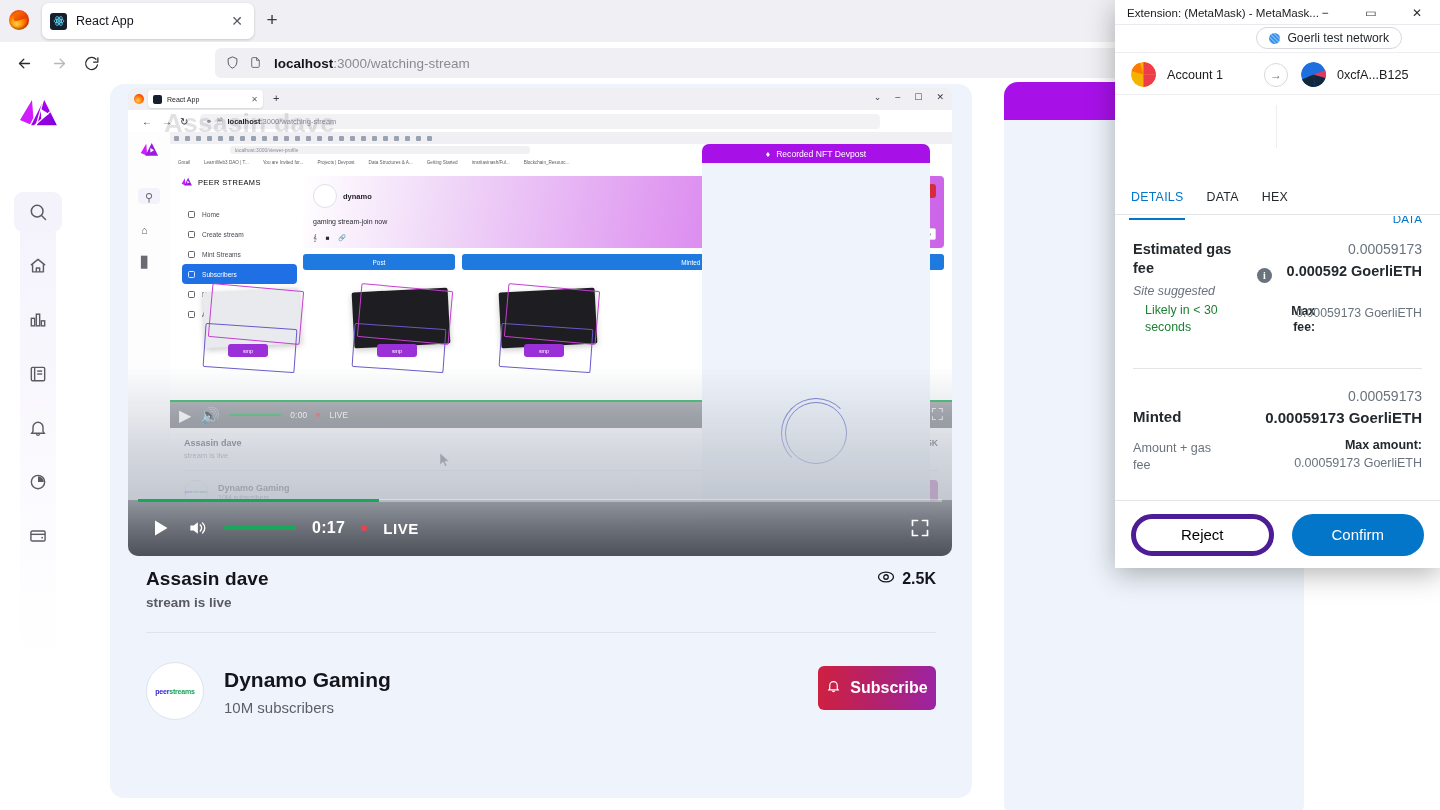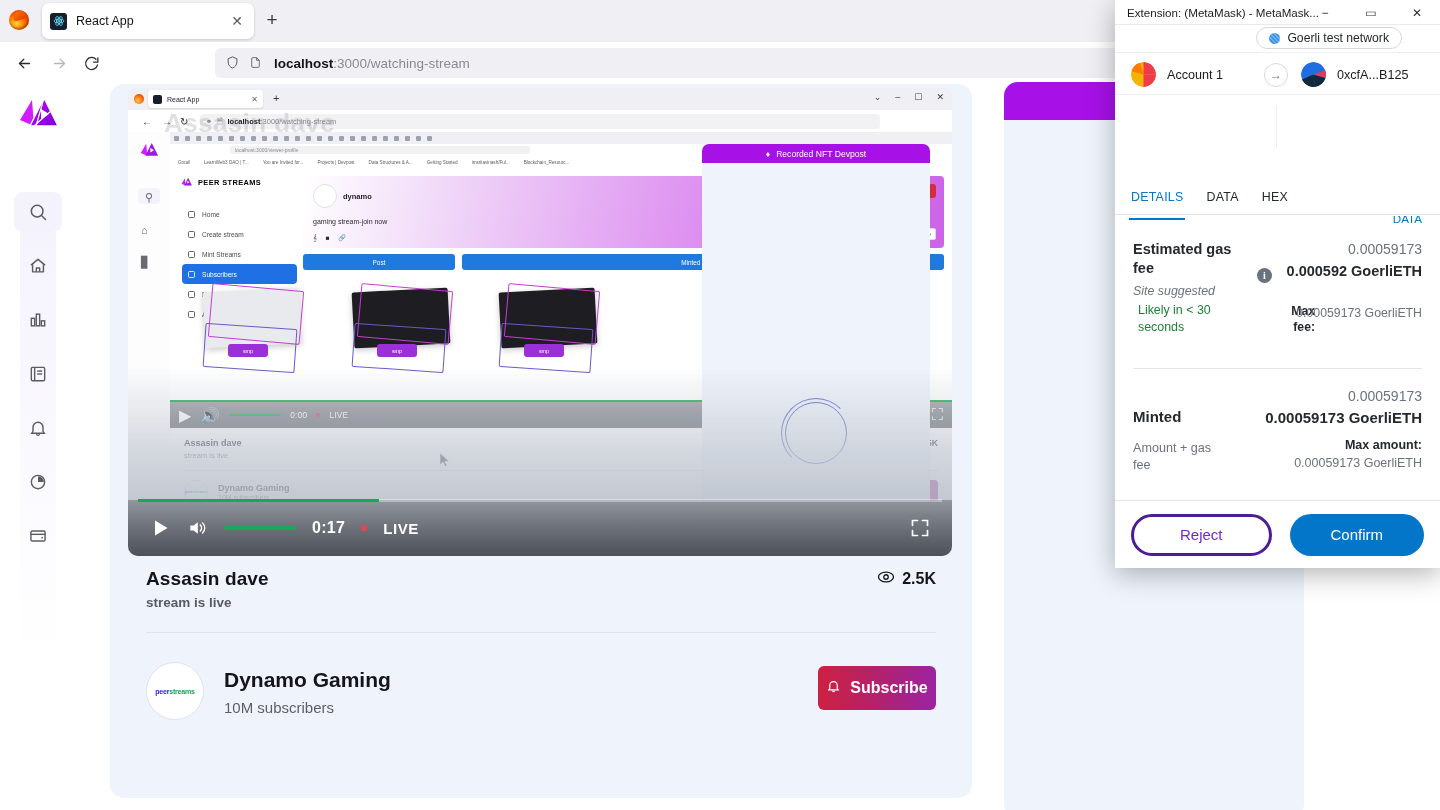--- a/index.html
+++ b/index.html
@@ -159,21 +159,21 @@
   .ri-dot { width:5px; height:5px; border-radius:1px; background:#9aa3b2; flex:0 0 auto; }
   .ri-urlrow { position:absolute; left:0; top:12px; width:100%; height:12px; background:#fff; }
   .ri-url { position:absolute; left:60px; top:2px; width:300px; height:8px; background:#f1f1f4;
     border-radius:3px; font-size:5px; color:#8b8b95; display:flex; align-items:center; padding-left:5px;}
   .ri-bookmarks { position:absolute; left:0; top:24px; width:100%; height:12px; background:#fff;
     display:flex; align-items:center; gap:14px; padding-left:8px; font-size:4.6px; color:#5d5d66;}
   .ri-page { position:absolute; left:0; top:36px; right:0; bottom:0; background:#fff; }
 
   .ps-logo { position:absolute; left:10px; top:8px; display:flex; align-items:center; gap:5px; }
   .ps-logo-mark { width:13px; height:13px; }
-  .ps-logo-txt { font-size:7.4px; font-weight:700; letter-spacing:.4px; }
+  .ps-logo-txt { font-size:7.4px; font-weight:400; letter-spacing:.4px; }
   .ps-menu { position:absolute; left:12px; top:36px; width:115px; }
   .ps-mi { height:20px; display:flex; align-items:center; gap:7px; font-size:6.6px; color:#4a4a55;
     padding-left:6px; border-radius:4px; }
   .ps-mi.sel { background:#1f6fe5; color:#fff; }
   .ps-mi .d { width:7px; height:7px; border:.7px solid currentColor; border-radius:1.5px; opacity:.85; }
 
   .ps-hero {
     position:absolute; left:133px; top:8px; right:8px; height:72px; border-radius:4px;
     background: linear-gradient(100deg,#ffffff 0%, #f0d8f8 22%, #dd8ff0 62%, #cc63e8 100%);
   }
@@ -380,41 +380,41 @@
   .mm-gas-label { position:absolute; left:0; top:0; width:108px; font-size:14.5px; font-weight:700; color:#24292e; line-height:1.32;}
   .mm-info-i {
     position:absolute; left:124px; top:28px; width:15px; height:15px; border-radius:50%;
     background:#6a737d; color:#fff; font-size:10px; font-weight:700;
     display:flex; align-items:center; justify-content:center; font-family:"Liberation Serif",serif;
   }
   .mm-gas-right { position:absolute; right:0; top:0; text-align:right; }
   .mm-gas-fiat { font-size:14px; color:#6a737d; }
   .mm-gas-eth  { font-size:14.5px; font-weight:700; color:#24292e; margin-top:5px; }
   .mm-site { position:absolute; left:0; top:44px; font-size:12.4px; font-style:italic; color:#6a737d; }
-  .mm-likely { position:absolute; left:5px; top:62px; width:96px; font-size:12.4px; color:#1c8234; line-height:1.35;}
+  .mm-likely { position:absolute; left:12px; top:62px; width:96px; font-size:12.4px; color:#1c8234; line-height:1.35;}
   .mm-maxfee-l { position:absolute; left:140px; top:64px; width:42px; font-size:12.2px; font-weight:700; color:#24292e; line-height:1.3; text-align:right;}
   .mm-maxfee-v { position:absolute; right:0; top:66px; font-size:12.3px; color:#6a737d; }
 
   .mm-sep { position:absolute; left:18px; right:18px; top:152px; height:1px; background:#e3e5e8; }
 
   .mm-total { top:172px; }
   .mm-total-l { position:absolute; left:0; top:20px; font-size:15px; font-weight:700; color:#24292e; }
   .mm-total-fiat { position:absolute; right:0; top:0; font-size:14px; color:#6a737d; }
   .mm-total-eth { position:absolute; right:0; top:21px; font-size:15px; font-weight:700; color:#24292e; }
   .mm-amt-l { position:absolute; left:0; top:52px; width:90px; font-size:12.6px; color:#6a737d; line-height:1.35;}
   .mm-amt-t { position:absolute; right:0; top:50px; font-size:12.5px; font-weight:700; color:#24292e; }
   .mm-amt-v { position:absolute; right:0; top:68px; font-size:12.5px; color:#6a737d; }
 
   .mm-footer {
     position:absolute; left:0; bottom:0; width:100%; height:68px;
     border-top:1px solid #e3e5e8; display:flex; align-items:center; gap:18px; padding:0 16px;
   }
   .mm-btn { flex:1 1 0; height:42px; border-radius:21px; font-size:15px;
     display:flex; align-items:center; justify-content:center; }
-  .mm-reject { border:3px solid #4c1d95; color:#6d28d9; background:#fff; }
+  .mm-reject { border:5px solid #4c1d95; color:#000000; background:#fff; }
   .mm-confirm { background:#0376c9; color:#fff; }
 </style>
 </head>
 <body>
 
 <div id="root">
 
   <div class="ff-tabstrip">
     <div class="ff-logo"></div>
     <div class="ff-tab">

